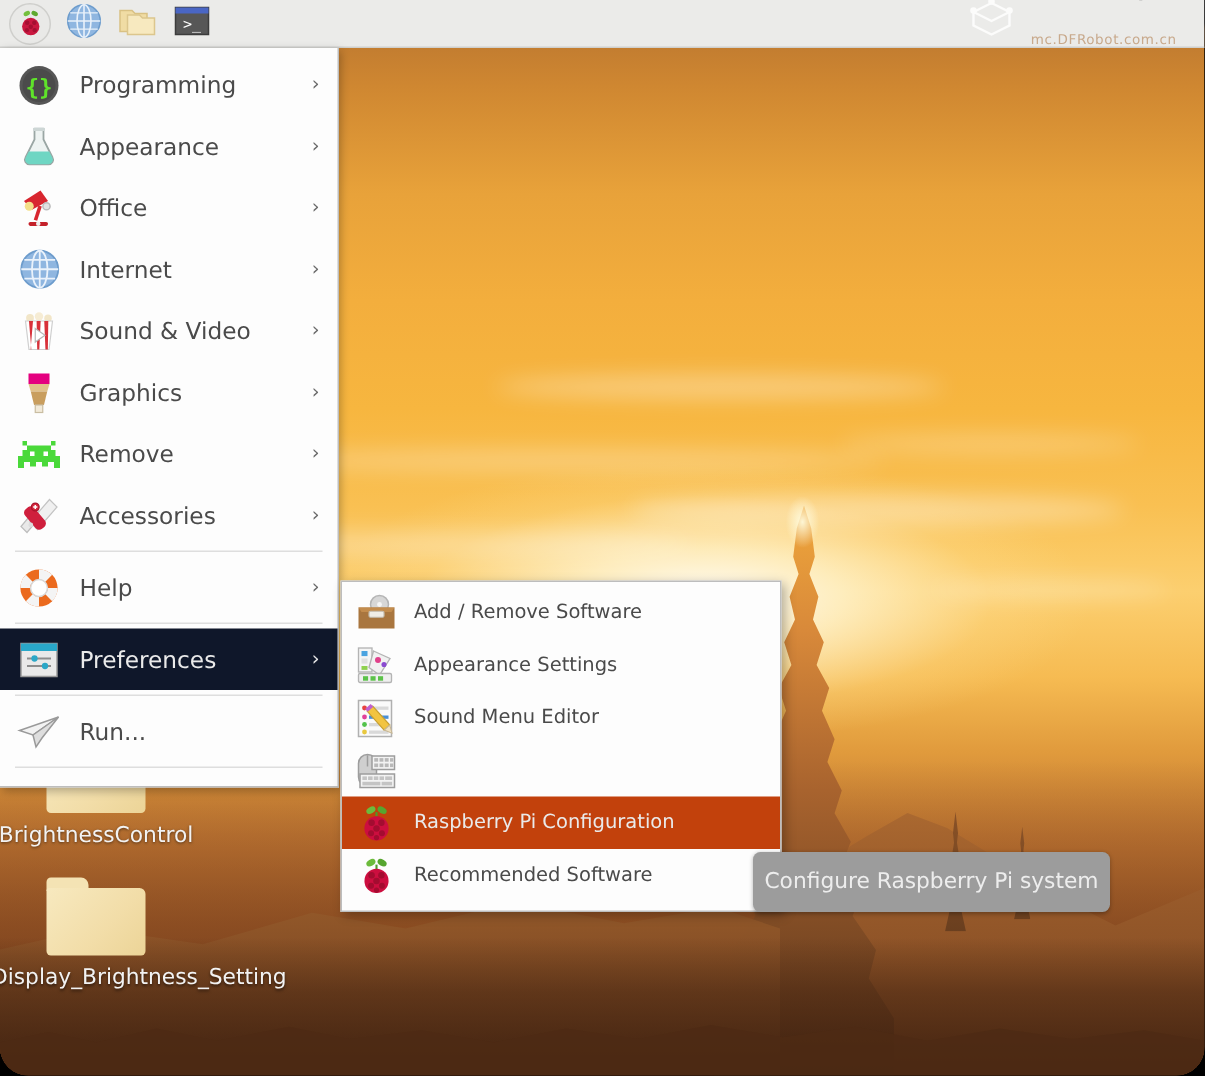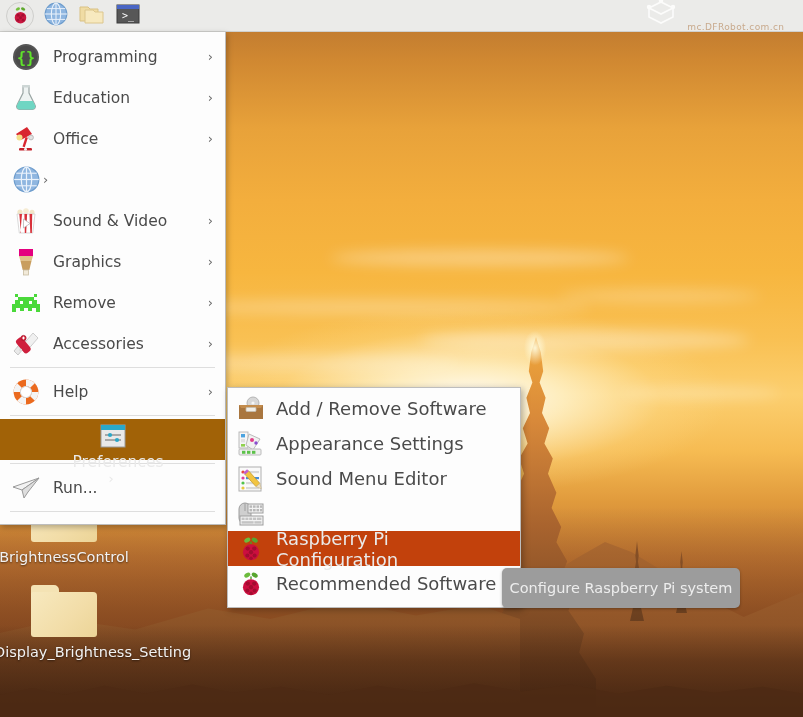--- a/index.html
+++ b/index.html
@@ -7,20 +7,21 @@
   body {
     font-family:"DejaVu Sans","Liberation Sans",sans-serif;
     background:#000;
     position:relative;
   }
 
   
   #desktop{
     position:absolute; left:0; top:0; width:803px; height:717px;
     overflow:hidden;
+    border-radius:19px;
   }
   .wp-sky{
     position:absolute; left:0; top:0; width:803px; height:717px;
     background:
       radial-gradient(ellipse 330px 120px at 470px 400px, rgba(255,255,255,0.95) 0%, rgba(255,247,215,0.75) 28%, rgba(255,225,150,0.25) 58%, rgba(255,210,120,0) 78%),
       linear-gradient(to bottom,
         #b4712f 0%,
         #cf8731 8%,
         #e8a23a 18%,
         #f3ae3d 28%,
@@ -157,39 +158,39 @@
     padding:4px 0 4px 0;
     z-index:70;
   }
   .mi{
     display:flex; align-items:center; height:41px;
     padding:0 8px 0 9px; cursor:default; position:relative;
   }
   .mi .ic{ width:34px; height:34px; flex:0 0 34px; display:flex; align-items:center; justify-content:center; }
   .mi .lbl{ margin-left:10px; font-size:15.5px; color:#4a4a4a; flex:1; }
   .mi .arr{ font-size:13px; color:#6a6a6a; padding-right:4px; }
-  .mi.sel{ background:#a16207;flex-direction:column; }
+  .mi.sel{ background:#0f172a; }
   .mi.sel .lbl{ color:#eaeaea; }
   .mi.sel .arr{ color:#e8e8e8; }
   .sep{ height:1px; background:#dedede; margin:3px 10px; }
 
   
   #submenu{
     position:absolute; left:227px; top:387px; width:294px; height:221px;
     background:#fdfdfd;
     border:1px solid #bdbdbd;
     box-shadow:2px 2px 7px rgba(0,0,0,.3);
     padding:3px 0;
     z-index:72;
   }
   .si{
     display:flex; align-items:center; height:35px; padding:0 10px 0 8px;
   }
   .si .ic{ width:30px; height:30px; flex:0 0 30px; display:flex; align-items:center; justify-content:center;}
-  .si .lbl{ margin-left:10px; font-size:18px; color:#4a4a4a; }
+  .si .lbl{ margin-left:10px; font-size:13px; color:#4a4a4a; }
   .si.sel{ background:#c2410c; }
   .si.sel .lbl{ color:#eaeaea; }
 
   
   #tooltip{
     position:absolute; left:502px; top:568px; width:238px; height:40px;
     background:#9c9c9c; border-radius:5px;
     display:flex; align-items:center; justify-content:center;
     color:#ededed; font-size:14.5px;
     box-shadow:0 1px 3px rgba(0,0,0,.3);
@@ -318,21 +319,21 @@
   </div>
 
   <div class="mi">
     <span class="ic">
       <svg width="30" height="30" viewBox="0 0 30 30" aria-hidden="true">
         <path d="M12 3 h6 v7 l6 12 a3 3 0 0 1 -2.6 4.5 H8.6 A3 3 0 0 1 6 22 l6 -12 Z" fill="#eef3f2" stroke="#9aa6a4" stroke-width="1.2"></path>
         <path d="M8.2 18 h13.6 l2.2 4.3 a3 3 0 0 1 -2.6 4.2 H8.6 A3 3 0 0 1 6 22.3 Z" fill="#6fd6c3"></path>
         <rect x="11" y="2" width="8" height="2.4" rx="1" fill="#cdd6d5"></rect>
       </svg>
     </span>
-    <span class="lbl">Education</span>
+    <span class="lbl">Appearance</span>
     <span class="arr">›</span>
   </div>
 
   <div class="mi">
     <span class="ic">
       <svg width="30" height="30" viewBox="0 0 30 30" aria-hidden="true">
         <path d="M5 10 L16 3 L21 10 L10 16 Z" fill="#d8262f"></path>
         <circle cx="8.5" cy="13.5" r="3" fill="#f4e08a"></circle>
         <rect x="13" y="13" width="2.4" height="10" fill="#d8262f" transform="rotate(18 14 18)"></rect>
         <rect x="8" y="24" width="13" height="2.6" rx="1.2" fill="#c4212a"></rect>
@@ -348,20 +349,21 @@
     <span class="ic">
       <svg width="29" height="29" viewBox="0 0 24 24" aria-hidden="true">
         <circle cx="12" cy="12" r="10.2" fill="#8fb6e0" stroke="#6d9ccc" stroke-width="1"></circle>
         <ellipse cx="12" cy="12" rx="4.3" ry="10.2" fill="none" stroke="#eaf2fb" stroke-width="1"></ellipse>
         <line x1="1.8" y1="12" x2="22.2" y2="12" stroke="#eaf2fb" stroke-width="1"></line>
         <line x1="3.5" y1="6.8" x2="20.5" y2="6.8" stroke="#eaf2fb" stroke-width="0.9"></line>
         <line x1="3.5" y1="17.2" x2="20.5" y2="17.2" stroke="#eaf2fb" stroke-width="0.9"></line>
         <line x1="12" y1="1.8" x2="12" y2="22.2" stroke="#eaf2fb" stroke-width="1"></line>
       </svg>
     </span>
+    <span class="lbl">Internet</span>
     <span class="arr">›</span>
   </div>
 
   <div class="mi">
     <span class="ic">
       <svg width="30" height="30" viewBox="0 0 30 30" aria-hidden="true">
         <circle cx="9" cy="6" r="2.6" fill="#f2e6c8"></circle>
         <circle cx="15" cy="5" r="2.8" fill="#f6ecd4"></circle>
         <circle cx="21" cy="6.2" r="2.5" fill="#f2e6c8"></circle>
         <path d="M6 8 h18 l-2.3 19 H8.3 Z" fill="#ffffff" stroke="#cfcfcf" stroke-width="0.8"></path>

